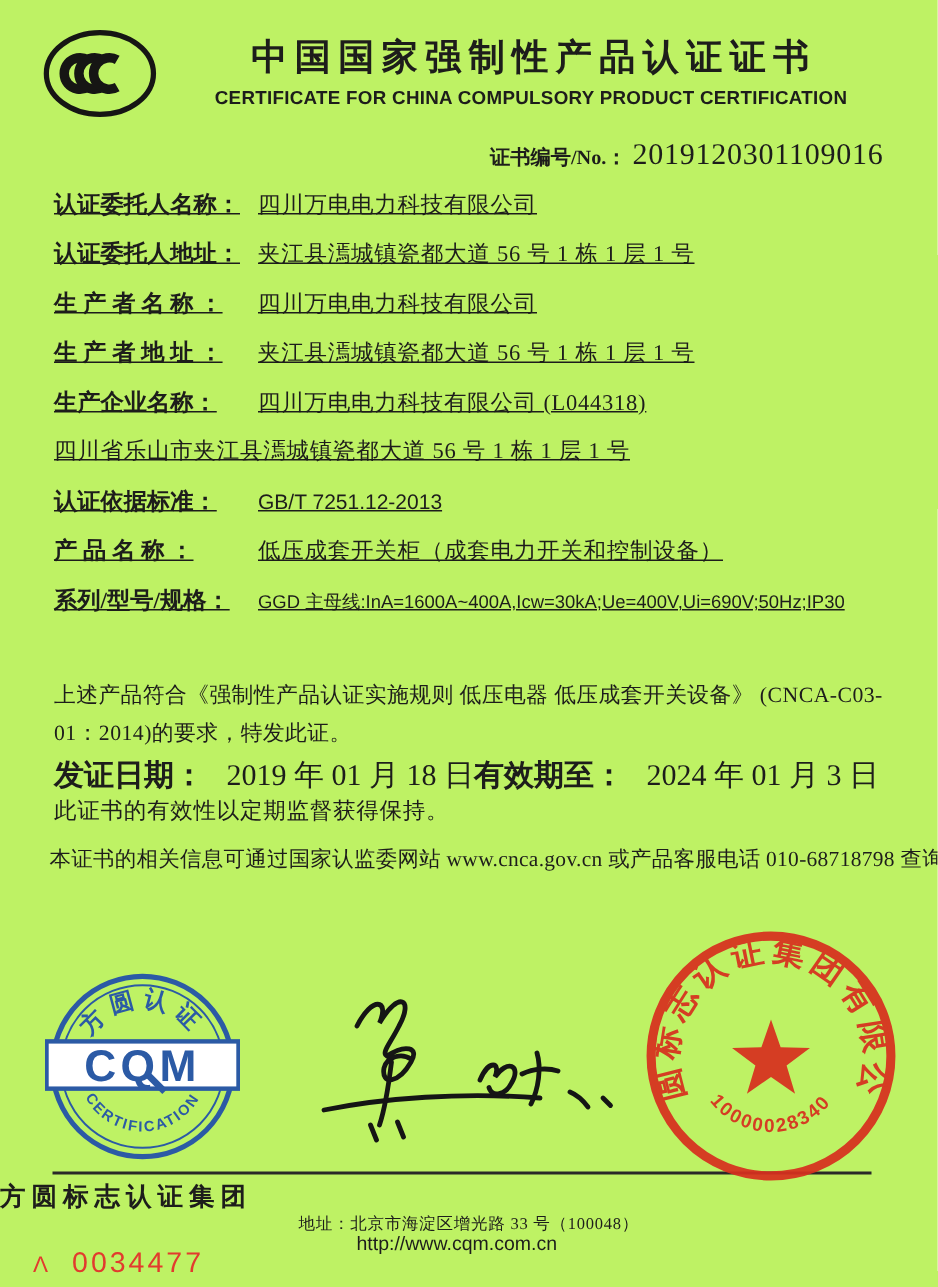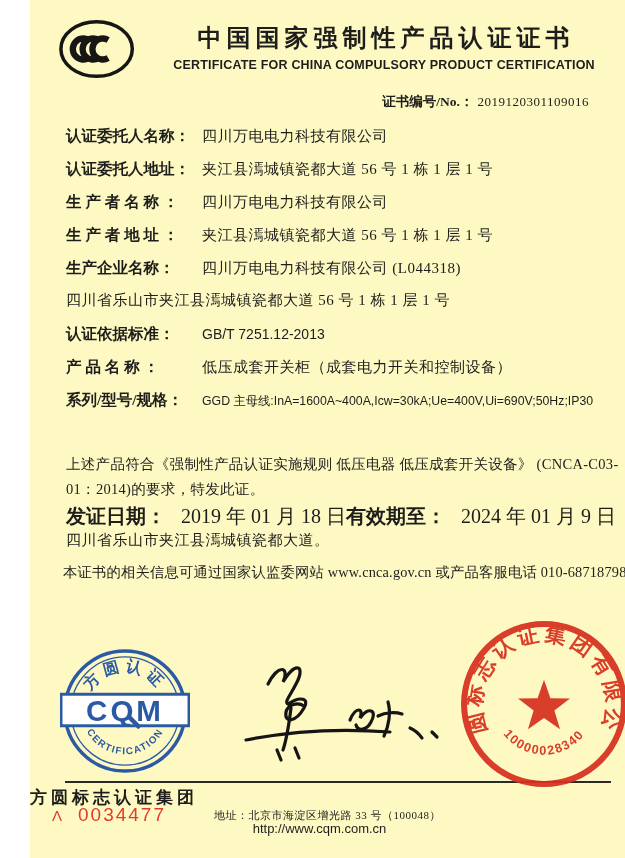--- a/index.html
+++ b/index.html
@@ -1,42 +1,42 @@
 <!DOCTYPE html>
 <html><head>
 <meta charset="utf-8">
 <style>
   html,body { margin:0; padding:0; }
   body {
     width:625px; height:858px; background:#ffffff; position:relative;
     font-family:"Liberation Serif","DejaVu Serif",serif; color:#1d1d1b;
     overflow:hidden;
   }
-  .page { position:absolute; inset:0; background:#fef9c3;margin-left:30px; }
+  .page { position:absolute; inset:0; background:#bef264; }
 
   
   .ccc-logo { position:absolute; left:26px; top:14px; width:84px; height:70px; }
   .title {
     position:absolute; left:112px; top:22px; width:488px; text-align:center;
     font-size:24px; font-weight:bold; letter-spacing:5px; white-space:nowrap;
   }
   .subtitle {
     position:absolute; left:104px; top:58px; width:500px; text-align:center;
     font-family:"Liberation Sans","DejaVu Sans",sans-serif;
     font-size:12.5px; font-weight:bold; letter-spacing:0.2px; white-space:nowrap;
   }
   .certno {
     position:absolute; top:92px; right:36px; white-space:nowrap;
   }
   .certno .lbl { font-size:13.5px; font-weight:bold; }
-  .certno .val { font-size:13px; letter-spacing:0.5px; }
+  .certno .val { font-size:20px; letter-spacing:0.5px; }
 
   
   .fields { position:absolute; left:36px; top:126px; width:566px; }
-  .frow { display:flex; align-items:baseline; margin-bottom:11px; min-height:22px; }
+  .frow { display:flex; align-items:baseline; margin-bottom:11px; min-height:22px;text-decoration:underline; }
   .flabel { width:136px; flex:none; font-weight:bold; font-size:15.5px; white-space:nowrap; }
   .fvalue { font-size:15px; letter-spacing:0.5px; }
   .frow:nth-child(7) .fvalue { font-family:"Liberation Sans","DejaVu Sans",sans-serif; font-size:14px; letter-spacing:0; }
   .frow:nth-child(9) .fvalue { font-family:"Liberation Sans","DejaVu Sans",sans-serif; font-size:12.3px; letter-spacing:0; padding-top:3px; }
 
   .compliance {
     position:absolute; left:36px; top:452px; width:558px;
     font-size:14.5px; line-height:1.7; letter-spacing:0.3px;
   }
   .dates {
@@ -61,21 +61,21 @@
   .f-addr {
     position:absolute; left:0; right:0; top:808px; text-align:center;
     font-size:11px; letter-spacing:0.5px;
   }
   .f-web {
     position:absolute; left:0; right:16px; top:821px; text-align:center;
     font-family:"Liberation Sans","DejaVu Sans",sans-serif;
     font-size:13px; font-weight:normal;
   }
   .serial {
-    position:absolute; left:22px; top:804px; color:#e23b2e;
+    position:absolute; left:22px; top:832px; color:#e23b2e;
     font-family:"Liberation Sans","DejaVu Sans",sans-serif;
     font-size:19px; letter-spacing:2px; white-space:nowrap;
   }
   .serial .pfx { font-size:15px; margin-right:16px; letter-spacing:0; }
 </style>
 </head>
 <body>
 
 <div class="page">
 
@@ -134,25 +134,25 @@
 
   <div class="compliance">上述产品符合《强制性产品认证实施规则 低压电器 低压成套开关设备》 (CNCA-C03-01：2014)的要求，特发此证。</div>
 
   <div class="dates">
     <span>
       <span class="dl">发证日期：</span>
       <span>2019 年 01 月 18 日</span>
     </span>
     <span>
       <span class="dl">有效期至：</span>
-      <span>2024 年 01 月 9 日</span>
+      <span>2024 年 01 月 3 日</span>
     </span>
   </div>
 
-  <div class="validity">四川省乐山市夹江县漹城镇瓷都大道。</div>
+  <div class="validity">此证书的有效性以定期监督获得保持。</div>
   <div class="infonote">本证书的相关信息可通过国家认监委网站 www.cnca.gov.cn 或产品客服电话 010-68718798 查询。</div>
 
   <svg class="cqm" viewBox="0 0 132 132">
     <circle cx="66" cy="66" r="61" fill="none" stroke="#2b5aa5" stroke-width="3.5"></circle>
     <circle cx="66" cy="66" r="55" fill="none" stroke="#2b5aa5" stroke-width="1.3"></circle>
     <defs>
       <path id="cqmTop" d="M28.4,52.3 A40,40 0 0 1 103.6,52.3"></path>
       <path id="cqmBot" d="M26.8,86 A44,44 0 0 0 105.2,86"></path>
     </defs>
     <text font-family="'Liberation Serif','DejaVu Serif',serif" font-size="16" font-weight="bold" fill="#2b5aa5" letter-spacing="5" text-anchor="middle">

